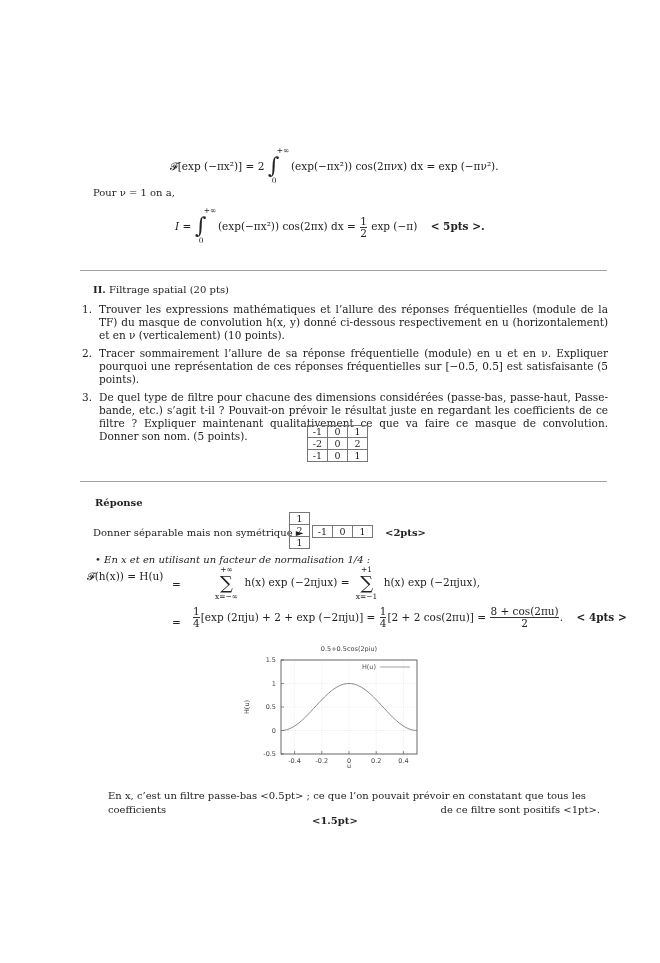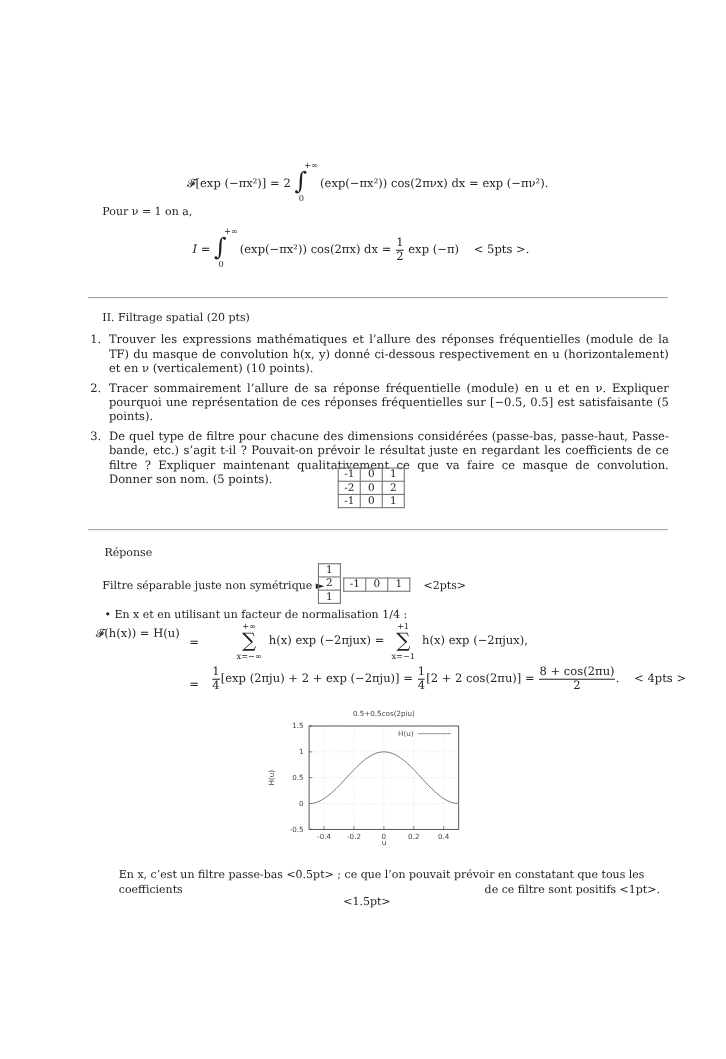--- a/index.html
+++ b/index.html
@@ -1,21 +1,21 @@
 <!DOCTYPE html>
 <html><head>
 <meta charset="utf-8">
 <style>
   html, body { margin: 0; padding: 0; background: #ffffff; }
   body { width: 660px; height: 963px; position: relative; overflow: hidden;
          font-family: "DejaVu Serif", "Liberation Serif", serif; color: #222; font-size: 10.5px; }
   .abs { position: absolute; }
   .math { font-family: "DejaVu Serif", "Liberation Serif", serif; font-size: 10.5px; white-space: nowrap; }
   .it { font-style: italic; }
-  .bold { font-weight: normal; }
+  .bold { font-weight: bold; }
   .rule { position: absolute; left: 80px; width: 527px; height: 0; border-top: 1px solid #a0a0a0; }
   .para { position: absolute; line-height: 14px; font-size: 10px; }
   ol.questions { position: absolute; left: 80px; top: 303px; width: 528px; margin: 0; padding: 0; list-style: none; }
   ol.questions li { position: relative; padding-left: 19px; line-height: 13px; margin-bottom: 5px; text-align: justify; }
   ol.questions li .num { position: absolute; left: 2px; top: 0; }
   table.mask { border-collapse: collapse; font-size: 9.5px; }
   table.mask td { border: 1px solid #777; width: 15px; height: 11px; text-align: center; padding: 0 2px; line-height: 11px; }
   .frac { display: inline-block; vertical-align: middle; text-align: center; line-height: 11px; margin: 0 1px; }
   .frac > span { display: block; }
   .frac .den { border-top: 1px solid #333; }
@@ -92,21 +92,21 @@
     <td>1</td>
   </tr>
 </tbody>
   </table>
 
 <div class="rule" style="top:481px;"></div>
 
 <div class="para bold" style="left:95px; top:496px;">Réponse</div>
 
 <div class="para" style="left:93px; top:526px;">
-  <span>Filtre séparable juste non symétrique</span>
+  <span>Donner séparable mais non symétrique</span>
   <span>►</span>
 </div>
 
 <table class="mask abs vbox" style="left:289px; top:512px;">
   <tbody>
       <tr>
         <td>1</td>
       </tr>
   <tr>
         <td>2</td>
@@ -122,21 +122,21 @@
       <tr>
     <td>-1</td>
     <td>0</td>
     <td>1</td>
   </tr>
 </tbody>
   </table>
 
 <div class="para" style="left:385px; top:526px;text-align:right;"><span class="bold">&lt;2pts&gt;</span></div>
 
-<div class="para" style="left:95px; top:553px;">• En x et en utilisant un facteur de normalisation 1/4 :</div>
+<div class="para" style="left:95px; top:553px;font-style:italic;">• En x et en utilisant un facteur de normalisation 1/4 :</div>
 
 <div class="abs math" style="left:87px; top:570px;">
   <span>𝓕(h(x)) = H(u)</span>
 </div>
 <div class="abs math" style="left:172px; top:578px;">=</div>
 <div class="abs math" style="left:212px; top:565px;">
   <span class="bigop">
     <span class="lim">+∞</span>
     <span class="sym">∑</span>
     <span class="lim">x=−∞</span>

